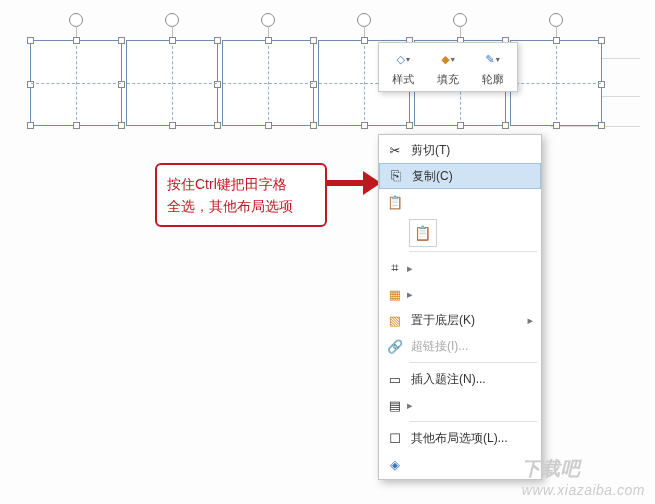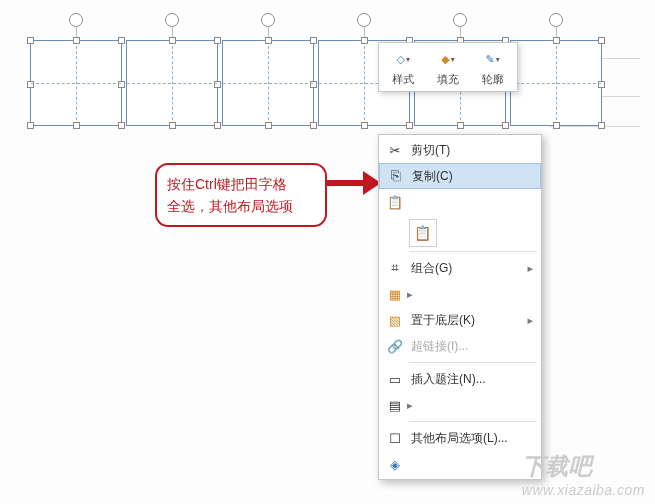--- a/index.html
+++ b/index.html
@@ -61,21 +61,21 @@
     width: 7px; height: 7px;
     background: #fff;
     border: 1px solid #888;
   }
   
   .callout {
     position: absolute;
     left: 155px; top: 163px;
     width: 172px;
     border: 2.5px solid #c01820;
-    border-radius: 13px;
+    border-radius: 6px;
     background: #fff;
     padding: 8px 10px;
     color: #c01820;
     font-size: 14px;
     line-height: 22px;
   }
   .arrow {
     position: absolute;
     left: 327px; top: 174px;
     width: 52px; height: 18px;
@@ -156,21 +156,21 @@
   }
   
   .watermark {
     position: absolute;
     right: 10px; bottom: 6px;
     color: #ccc;
     font-size: 14px;
     letter-spacing: .5px;
     font-style: italic;
   }
-  .watermark .big { font-size: 23px; font-weight: bold; font-style: italic; }
+  .watermark .big { font-size: 19px; font-weight: bold; font-style: italic; }
   
   .bg-line {
     position: absolute;
     border-top: 1px solid #d9d9d9;
   }
 </style>
 </head>
 <body>
 
 <div class="canvas">
@@ -278,21 +278,20 @@
     </div>
     <div class="menu-item">
       <span class="mi-icon">📋</span>
     </div>
     <div class="paste-box">
       <span>📋</span>
     </div>
     <div class="menu-sep"></div>
     <div class="menu-item">
       <span class="mi-icon">⌗</span>
-      <span class="mi-label">组合(G)</span>
       <span class="mi-sub">▸</span>
     </div>
     <div class="menu-item">
       <span class="mi-icon" style="color:#d08a2a">▦</span>
       <span class="mi-sub">▸</span>
     </div>
     <div class="menu-item">
       <span class="mi-icon" style="color:#d08a2a">▧</span>
       <span class="mi-label">置于底层(K)</span>
       <span class="mi-sub">▸</span>

